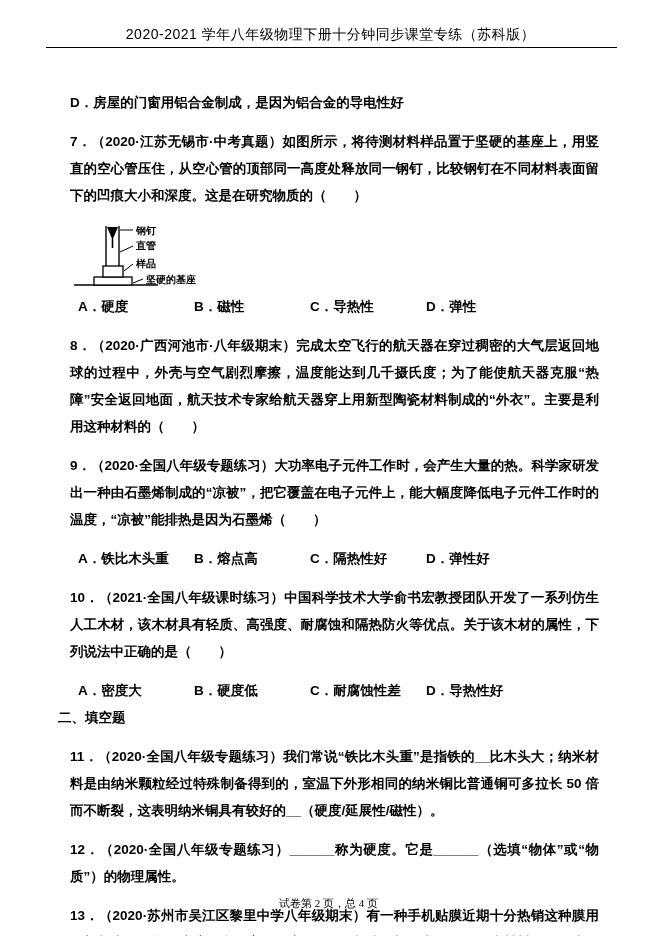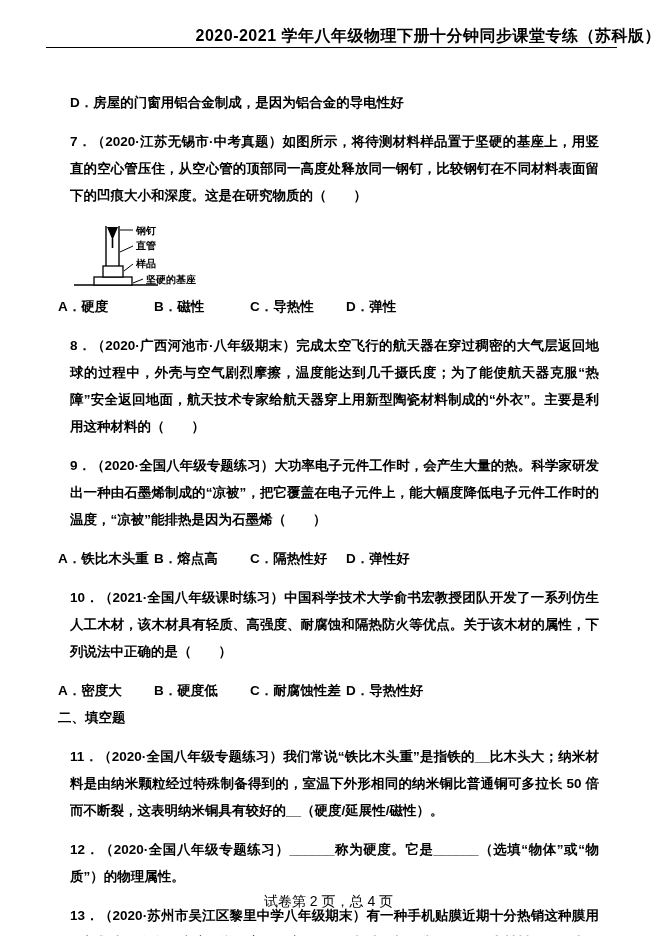--- a/index.html
+++ b/index.html
@@ -3,41 +3,41 @@
 <meta charset="utf-8">
 <style>
   html,body { margin:0; padding:0; background:#e8e8e8; }
   .page {
     width:661px; height:936px; margin:0 auto; background:#ffffff;
     position:relative; overflow:hidden; color:#000;
     font-family:"Liberation Sans","DejaVu Sans",sans-serif;
   }
   .header {
     position:absolute; top:26px; left:0; right:0;
-    text-align:right; font-size:16px; font-weight:bold; letter-spacing:0.5px;
+    text-align:center; font-size:14px; font-weight:normal; letter-spacing:0.5px;
   }
   .header-rule {
     position:absolute; top:47px; left:46px; right:44px;
     border-top:1.6px solid #000; height:0;
   }
   .content {
     position:absolute; top:77px; left:58px; right:50px;
     font-size:13.5px; font-weight:bold; line-height:27px; text-align:justify;
   }
   .content p { margin:12px; }
   .opts { line-height:27px; white-space:nowrap; }
-  .opts span { display:inline-block; min-width:96px; }
+  .opts span { display:inline-block; min-width:96px;margin-left:20px; }
   .opts span:last-child { min-width:0; }
   .section-heading { line-height:27px; }
   .figure-wrap { margin:3px 0 0 12px; height:72px; }
   .figure-wrap svg { display:block; }
   .fig-label { font-size:10px; font-weight:bold; fill:#000; font-family:"Liberation Sans","DejaVu Sans",sans-serif; }
   .footer {
     position:absolute; bottom:25px; left:0; right:4px;
-    text-align:center; font-size:14px; color:#000;
+    text-align:center; font-size:11px; color:#000;font-family:Liberation Serif, serif;
   }
 </style>
 </head>
 <body>
 
 <div class="page">
 
   <div class="header">2020-2021 学年八年级物理下册十分钟同步课堂专练（苏科版）</div>
   <div class="header-rule"></div>
 

